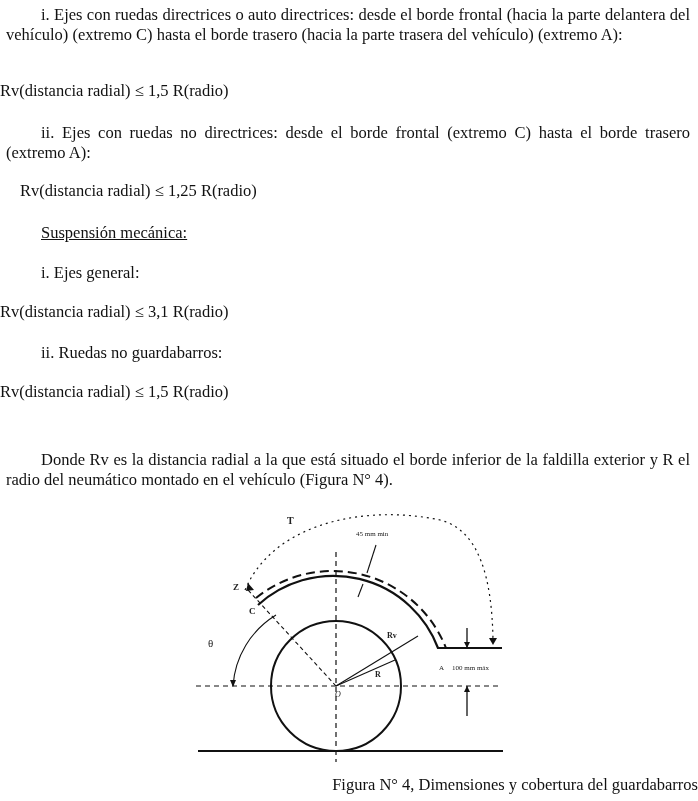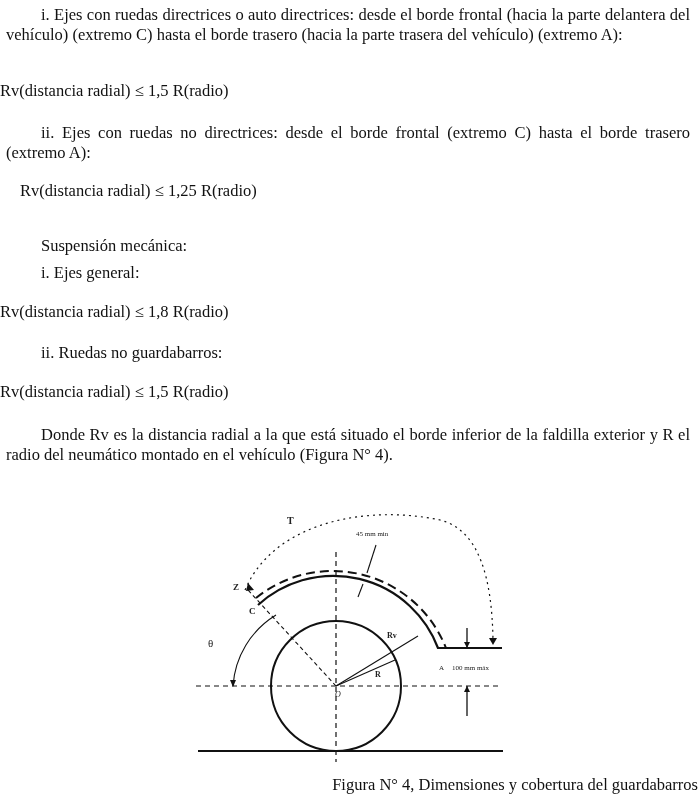--- a/index.html
+++ b/index.html
@@ -16,26 +16,26 @@
   .caption { position: absolute; left: 0; width: 698px; text-align: right; top: 775px; margin: 0; line-height: 20px; }
   .lbl { font-family: "Liberation Serif", serif; fill: #222; }
 </style>
 </head>
 <body>
 
 <p class="p indent" style="top:5px;">i. Ejes con ruedas directrices o auto directrices: desde el borde frontal (hacia la parte delantera del vehículo) (extremo C) hasta el borde trasero (hacia la parte trasera del vehículo) (extremo A):</p>
 <p class="center" style="top:81px;">Rv(distancia radial) ≤ 1,5 R(radio)</p>
 <p class="p indent" style="top:123px;">ii. Ejes con ruedas no directrices: desde el borde frontal (extremo C) hasta el borde trasero (extremo A):</p>
 <p class="center" style="top:181px;padding-left:20px;">Rv(distancia radial) ≤ 1,25 R(radio)</p>
-<p class="plain" style="top:236px;">Suspensión mecánica:</p>
+<p class="plain" style="top:223px;text-decoration:underline;">Suspensión mecánica:</p>
 <p class="plain" style="top:263px;">i. Ejes general:</p>
-<p class="center" style="top:302px;">Rv(distancia radial) ≤ 1,8 R(radio)</p>
+<p class="center" style="top:302px;">Rv(distancia radial) ≤ 3,1 R(radio)</p>
 <p class="plain" style="top:343px;">ii. Ruedas no guardabarros:</p>
 <p class="center" style="top:382px;">Rv(distancia radial) ≤ 1,5 R(radio)</p>
-<p class="p indent" style="top:425px;">Donde Rv es la distancia radial a la que está situado el borde inferior de la faldilla exterior y R el radio del neumático montado en el vehículo (Figura N° 4).</p>
+<p class="p indent" style="top:450px;">Donde Rv es la distancia radial a la que está situado el borde inferior de la faldilla exterior y R el radio del neumático montado en el vehículo (Figura N° 4).</p>
 
 <svg id="figure" viewBox="0 500 698 265" xmlns="http://www.w3.org/2000/svg">
   <g fill="none" stroke="#111">
 
     <line x1="198" y1="751" x2="503" y2="751" stroke-width="2"></line>
 
     <line x1="196" y1="686" x2="502" y2="686" stroke-width="1.2" stroke-dasharray="5,4"></line>
 
     <line x1="336" y1="552" x2="336" y2="762" stroke-width="1.2" stroke-dasharray="5,4"></line>
 

